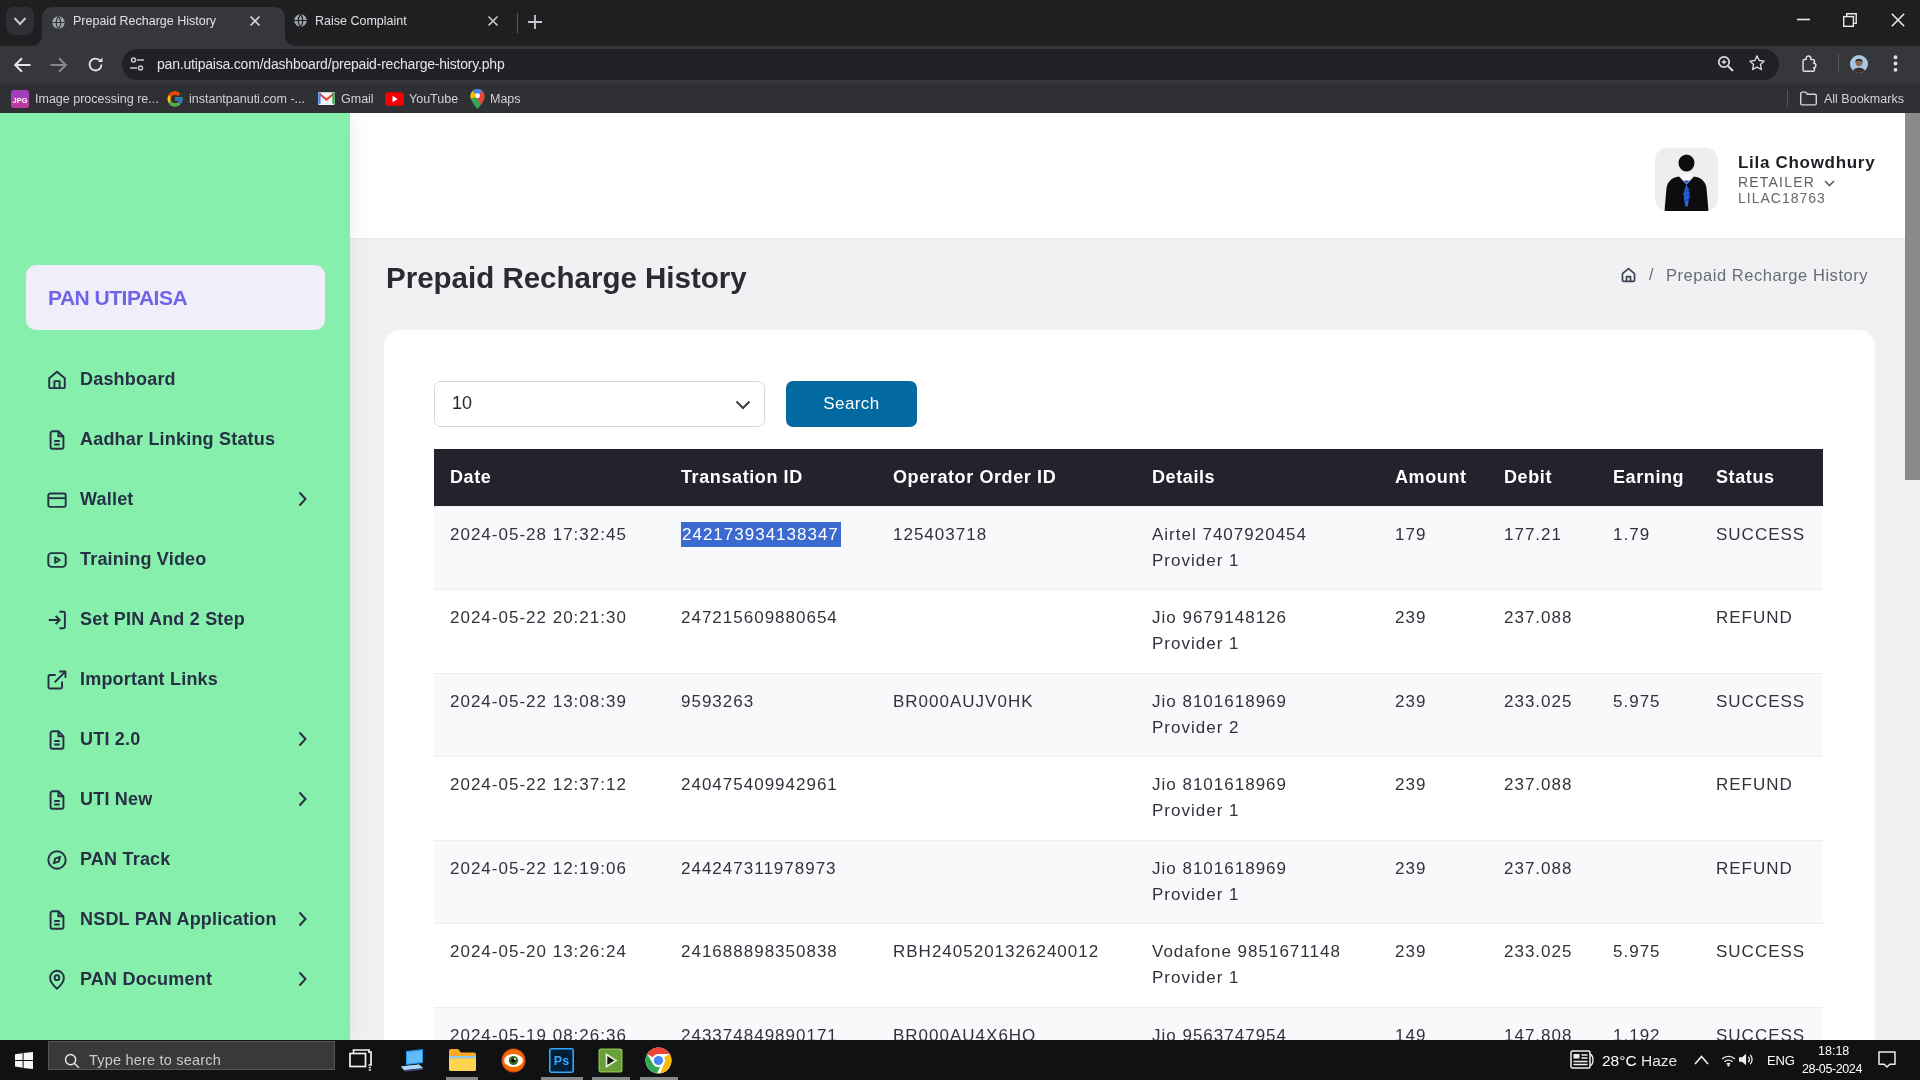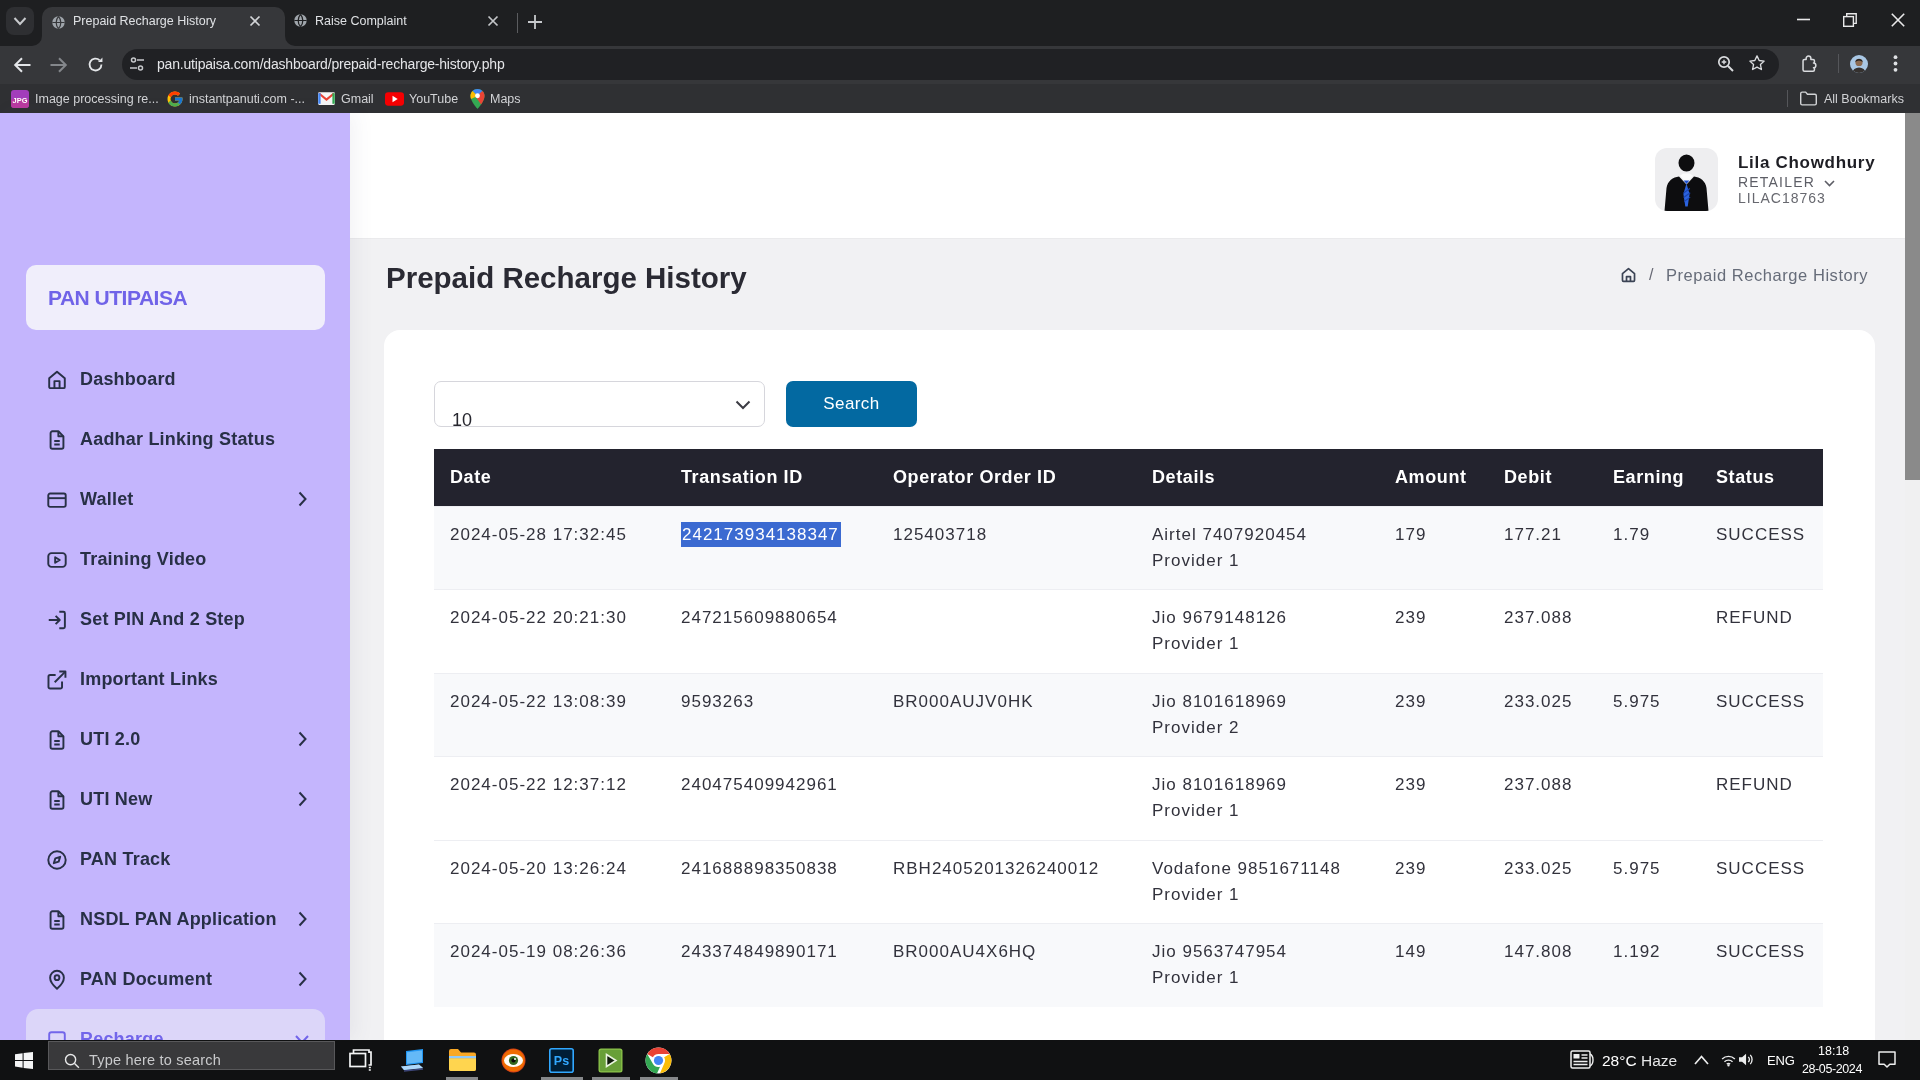--- a/index.html
+++ b/index.html
@@ -16,36 +16,36 @@
   .tabtitle { position:absolute; top:13px; font-size:12.5px; color:#dfe1e4; letter-spacing:0px; white-space:nowrap; }
   .tabx { position:absolute; top:12.5px; width:16px; height:16px; color:#cfd1d4; }
   #toolbar { left:0; top:46px; width:1920px; height:38px; background:#36373a; }
   #omnibox { left:122px; top:48.5px; width:1657px; height:31px; border-radius:16px; background:#202124; }
   #urltext { left:157px; top:56px; font-size:14px; color:#e4e5e8; letter-spacing:-0.2px; }
   #bookmarks { left:0; top:84px; width:1920px; height:29px; background:#2f3033; }
   .bktext { position:absolute; top:92px; font-size:12.5px; color:#d2d3d6; letter-spacing:0px; white-space:nowrap; }
 
   
   #pageheader { left:0; top:113px; width:1920px; height:126px; background:#ffffff; border-bottom:1px solid #eaeaec; }
-  #sidebar { left:0; top:113px; width:350px; height:927px; background:#c4b5fd; box-shadow:6px 0 18px rgba(90,90,120,0.07); }
+  #sidebar { left:0; top:113px; width:350px; height:927px; background:#86efac; box-shadow:6px 0 18px rgba(90,90,120,0.07); }
   #brandbox { position:absolute; left:26px; top:152px; width:299px; height:65px; background:#f0eefb; border-radius:10px; }
   #brandbox span { position:absolute; left:22px; top:21px; font-size:21px; font-weight:bold; color:#7063e8; letter-spacing:-0.5px; }
   .mi { position:absolute; left:26px; width:299px; height:60px; }
   .mi .ic { position:absolute; left:20px; top:19px; }
   .mi .lb { position:absolute; left:54px; top:19px; font-size:18px; font-weight:bold; color:#283046; letter-spacing:0.2px; white-space:nowrap; }
   .mi .ch { position:absolute; right:18px; top:21px; }
   #recharge { position:absolute; left:26px; top:896px; width:299px; height:58px; background:#dcd6f9; border-radius:12px; }
   #recharge .lb { color:#7265ea; }
 
   #heading { left:386px; top:261px; font-size:29.5px; font-weight:bold; color:#2a2a33; letter-spacing:0px; }
   #crumb { left:1620px; top:264px; }
 
   #card { left:384px; top:330px; width:1491px; height:710px; background:#ffffff; border-radius:16px 16px 0 0; }
   #selbox { left:434px; top:381px; width:331px; height:46px; border:1px solid #d6d6dc; border-radius:7px; background:#fff; }
-  #selbox span { position:absolute; left:17px; top:28px; font-size:18px; color:#26262e; }
+  #selbox span { position:absolute; left:17px; top:11px; font-size:18px; color:#26262e; }
   #searchbtn { left:786px; top:381px; width:131px; height:46px; background:#0369a1; border-radius:7px; color:#fff; font-size:17px; text-align:center; line-height:46px; letter-spacing:0.4px; }
 
   
   #tbl { left:434px; top:449px; width:1389px; }
   table { border-collapse:collapse; table-layout:fixed; width:1389px; }
   th { background:#23232e; color:#fff; font-size:18px; text-align:left; font-weight:bold; letter-spacing:0.6px; height:57px; padding:0 0 0 16px; }
   td { font-size:17px; color:#32323c; letter-spacing:1px; vertical-align:top; padding:15px 0 0 16px; line-height:26px; }
   tr.r { height:83.5px; }
   tr.odd  td { background:#f8f9fb; }
   tr.even td { background:#ffffff; }
@@ -296,29 +296,20 @@
       </svg>
   </div>
   <div class="mi" style="top:837px">
     <svg class="ic" width="22" height="22" viewBox="0 0 24 24" fill="none" stroke="#283046" stroke-width="2.1" stroke-linejoin="round">
         <path d="M12 21.5 C12 21.5 4.5 15 4.5 9.5 a7.5 7.5 0 0 1 15 0 C19.5 15 12 21.5 12 21.5 Z"></path>
         <circle cx="12" cy="9.5" r="2.6"></circle>
       </svg>
     <span class="lb">PAN Document</span>
     <svg class="ch" width="9" height="16" viewBox="0 0 9 16">
         <path d="M1.5 1.5 L7.5 8 L1.5 14.5" stroke="#283046" stroke-width="2" fill="none"></path>
-      </svg>
-  </div>
-  <div id="recharge">
-    <svg class="abs" style="left:20px;top:20px" width="22" height="22" viewBox="0 0 24 24" fill="none" stroke="#7265ea" stroke-width="2.1">
-        <rect x="3.5" y="3.5" width="17" height="17" rx="2.5"></rect>
-      </svg>
-    <span class="lb abs" style="left:54px;top:20px;font-size:18px;font-weight:bold;letter-spacing:0.2px;">Recharge</span>
-    <svg class="abs" style="right:16px;top:26px" width="14" height="9" viewBox="0 0 14 9">
-        <path d="M1 1 L7 7.5 L13 1" stroke="#7265ea" stroke-width="2" fill="none"></path>
       </svg>
   </div>
 </div>
 
 <div class="abs" style="left:1655px;top:148px;width:63px;height:63px;border-radius:12px;background:#eeeef0;overflow:hidden">
   <svg width="63" height="63" viewBox="0 0 63 63">
     <path d="M23.5 15 a8 8.6 0 1 1 16 0 a8 8.6 0 1 1 -16 0 Z" fill="#0d0d0f"></path>
     <path d="M9.5 63 L11.5 40 C12.5 33 18 29.3 24 28.6 L31.5 36.5 L39 28.6 C45 29.3 50.5 33 51.5 40 L53.5 63 Z" fill="#0d0d0f"></path>
     <path d="M25 27.8 L31.5 35 L38 27.8 L34.8 25.6 H28.2 Z" fill="#fbfbfb"></path>
     <path d="M31.5 36 L28.6 32.6 L34.4 32.6 Z" fill="#1d50cf"></path>
@@ -409,20 +400,30 @@
 <tr class="r even">
           <td>2024-05-22 12:37:12</td>
           <td>240475409942961</td>
           <td></td>
           <td>Jio 8101618969<br>Provider 1</td>
           <td>239</td>
           <td>237.088</td>
           <td></td>
           <td>REFUND</td>
         </tr>
+<tr class="r odd">
+          <td>2024-05-22 12:19:06</td>
+          <td>244247311978973</td>
+          <td></td>
+          <td>Jio 8101618969<br>Provider 1</td>
+          <td>239</td>
+          <td>237.088</td>
+          <td></td>
+          <td>REFUND</td>
+        </tr>
 <tr class="r even">
           <td>2024-05-20 13:26:24</td>
           <td>241688898350838</td>
           <td>RBH2405201326240012</td>
           <td>Vodafone 9851671148<br>Provider 1</td>
           <td>239</td>
           <td>233.025</td>
           <td>5.975</td>
           <td>SUCCESS</td>
         </tr>

